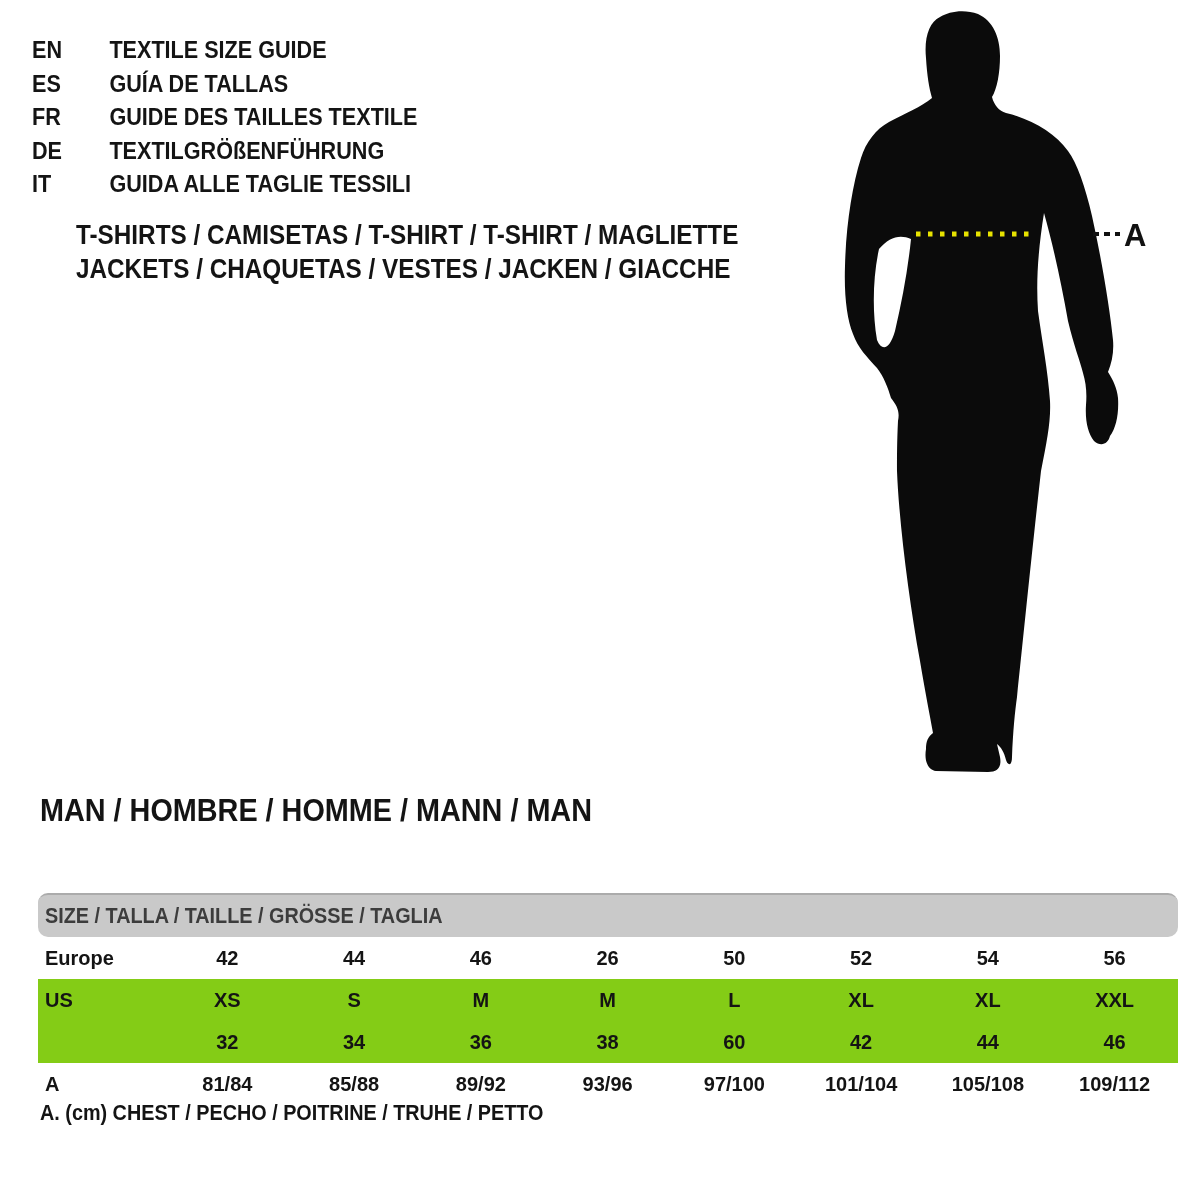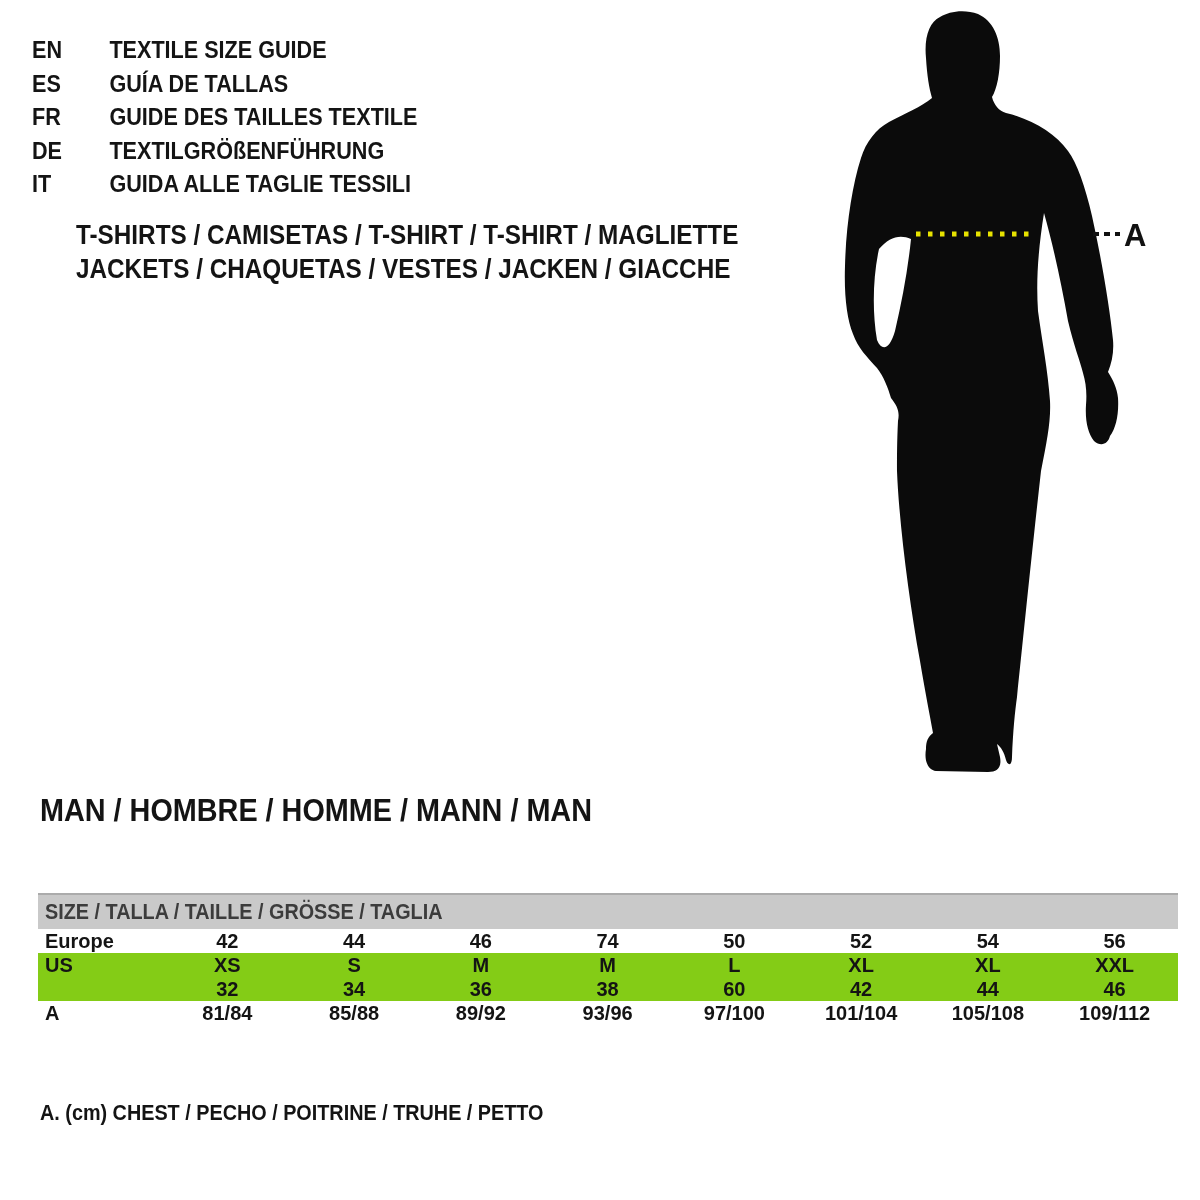--- a/index.html
+++ b/index.html
@@ -22,24 +22,24 @@
 
   
   .figure-svg{left:820px;top:0;width:380px;height:800px;}
 
   
   .section-title{left:40px;top:798px;font-size:32px;line-height:24px;}
 
   
   .size-table{left:38px;top:893px;width:1140px;}
   .thead{
-    height:36px;box-sizing:border-box;background:#c9c9c9;border-top:2px solid #ababab;
-    display:flex;align-items:center;padding-left:7px;color:#3c3c3c;font-size:22px;
+    height:44px;box-sizing:border-box;background:#c9c9c9;border-top:2px solid #ababab;
+    display:flex;align-items:center;padding-left:7px;color:#3c3c3c;font-size:22px;border-radius:10px;
   }
-  .trow{display:grid;grid-template-columns:126px repeat(8,1fr);height:24px;align-items:center;font-size:20px;}
+  .trow{display:grid;grid-template-columns:126px repeat(8,1fr);height:42px;align-items:center;font-size:20px;}
   .trow.stripe{background:#84cc16;}
   .tlabel{padding-left:7px;text-align:left;}
   .tcell{text-align:center;}
 
   
   .footnote{left:40px;top:1101px;font-size:22px;line-height:24px;}
 </style>
 </head>
 <body>
 
@@ -132,21 +132,21 @@
 <div class="abs size-table">
   <div class="thead">
     <span class="cond">SIZE / TALLA / TAILLE / GRÖSSE / TAGLIA</span>
   </div>
 
   <div class="trow">
     <span class="tlabel">Europe</span>
     <span class="tcell">42</span>
     <span class="tcell">44</span>
     <span class="tcell">46</span>
-    <span class="tcell">74</span>
+    <span class="tcell">26</span>
     <span class="tcell">50</span>
     <span class="tcell">52</span>
     <span class="tcell">54</span>
     <span class="tcell">56</span>
   </div>
 
   <div class="trow stripe">
     <span class="tlabel">US</span>
     <span class="tcell">XS</span>
     <span class="tcell">S</span>

